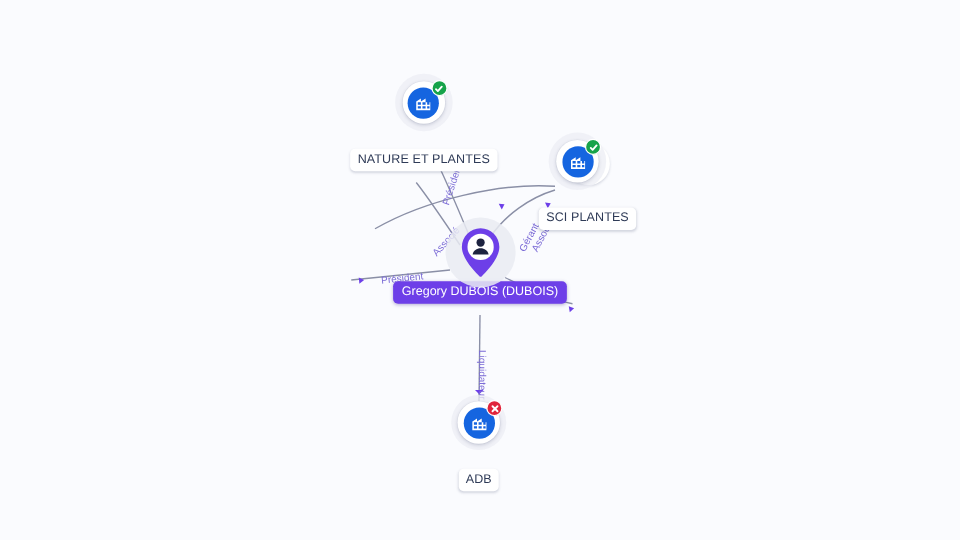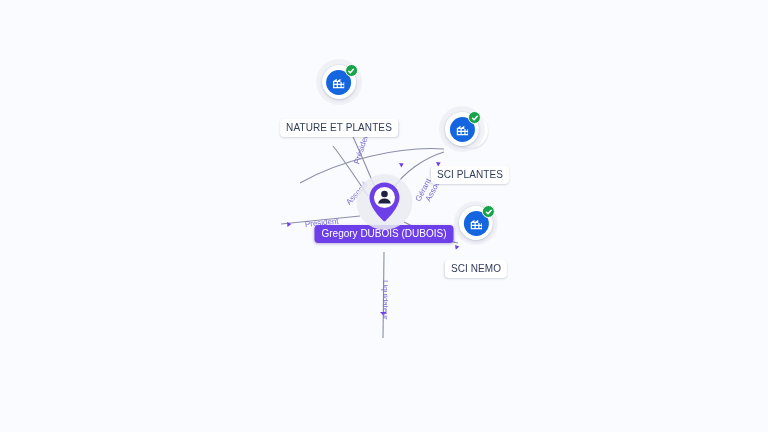--- a/index.html
+++ b/index.html
@@ -235,37 +235,37 @@
       <span class="badge ok">
         <svg width="8" height="8" viewBox="0 0 24 24" fill="none" stroke="#ffffff" stroke-width="4.5" stroke-linecap="round" stroke-linejoin="round">
           <path d="M5 13l4.5 4.5L19 7"></path>
         </svg>
       </span>
     </div>
     <div class="node-label" style="margin-left:16px;">SCI PLANTES</div>
   </div>
 
 
-  <div class="node" style="left:476px; top:242px;">
+
+  <div class="node" style="left:383px; top:357px;">
     <div class="node-halo" style="width:44px;height:44px;top:-5px;"></div>
     <div class="puck">
       <span class="co-icon">
         <svg width="15" height="15" viewBox="0 0 24 24" fill="#ffffff">
           <path d="M3 21V10l6-4v4l6-4v5h6v10H3zm2-2h4v-3H5v3zm0-5h4v-3H5v3zm6 5h4v-3h-4v3zm0-5h4v-3h-4v3zm6 5h3v-3h-3v3zm0-5h3v-3h-3v3z"></path>
         </svg>
       </span>
-      <span class="badge ok">
-        <svg width="8" height="8" viewBox="0 0 24 24" fill="none" stroke="#ffffff" stroke-width="4.5" stroke-linecap="round" stroke-linejoin="round">
-          <path d="M5 13l4.5 4.5L19 7"></path>
-        </svg>
-      </span>
-    </div>
-    <div class="node-label">SCI NEMO</div>
-  </div>
-
+      <span class="badge bad">
+        <svg width="8" height="8" viewBox="0 0 24 24" fill="none" stroke="#ffffff" stroke-width="4.5" stroke-linecap="round">
+          <path d="M6 6l12 12M18 6L6 18"></path>
+        </svg>
+      </span>
+    </div>
+    <div class="node-label">ADB</div>
+  </div>
 
   <div class="person-node" style="left:384px; top:212px;">
     <div class="person-halo"></div>
     <div class="pin">
       <svg width="34" height="42" viewBox="0 0 34 42">
         <path d="M17 1.5C8.7 1.5 2 8.2 2 16.5c0 9.6 11.3 20.8 14 23.4 .6 .6 1.4 .6 2 0 2.7-2.6 14-13.8 14-23.4C32 8.2 25.3 1.5 17 1.5z" fill="#6d3fe8"></path>
         <circle cx="17" cy="16.5" r="10.5" fill="#ffffff"></circle>
         <g fill="#1d2340">
           <circle cx="17" cy="13" r="3.3"></circle>
           <path d="M10.6 22.6c.6-3.2 3.3-5 6.4-5s5.8 1.8 6.4 5z"></path>

